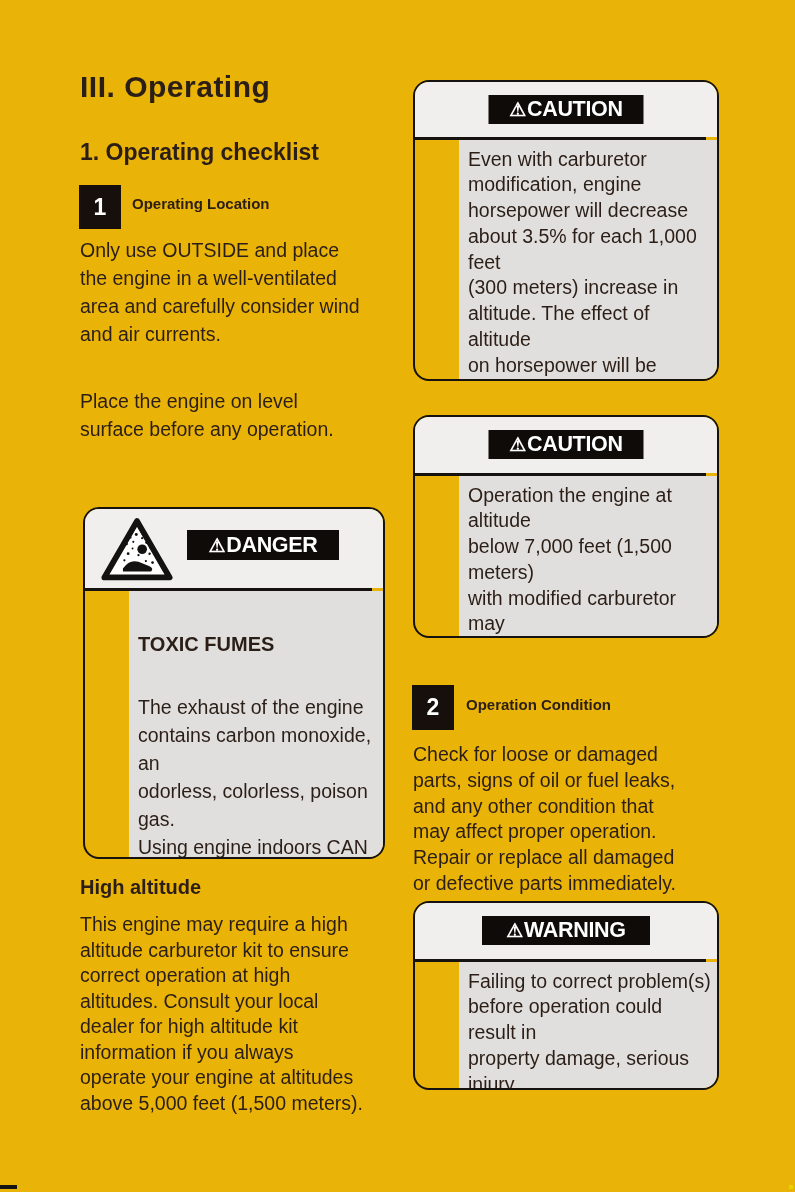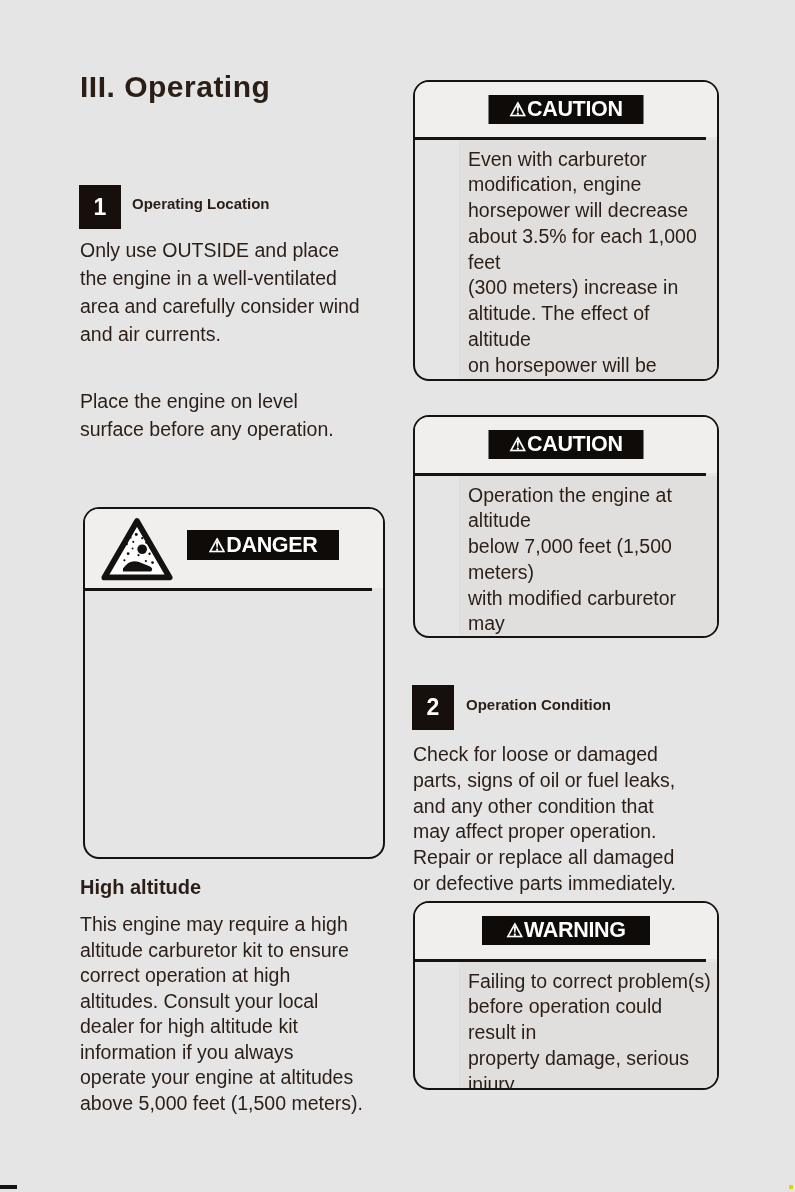--- a/index.html
+++ b/index.html
@@ -1,16 +1,16 @@
 <!DOCTYPE html>
 <html><head>
 <meta charset="utf-8">
 <style>
   html,body{margin:0;padding:0;background:#fff;}
-  .page{position:relative;width:795px;height:1192px;background:#e5e5e5;overflow:hidden;
+  .page{position:relative;width:795px;height:1192px;background:#eab308;overflow:hidden;
         font-family:"Liberation Sans",sans-serif;color:#2b1e17;}
   .abs{position:absolute;}
   .h1{font-size:30px;font-weight:bold;letter-spacing:0.5px;}
   .h2{font-size:23px;font-weight:bold;}
   .sec-label{font-size:15px;font-weight:bold;}
   .numbox{width:42px;height:44px;background:#170f0b;color:#ffffff;display:flex;
           align-items:center;justify-content:center;font-size:23px;font-weight:bold;}
   .para{font-size:19.5px;line-height:28px;white-space:pre-line;}
   .bold-head{font-size:20px;font-weight:bold;}
   .alert-box{position:absolute;border:2.5px solid #161210;border-radius:16px;overflow:hidden;
@@ -28,20 +28,21 @@
   .art-dash{background:#141414;}
   .art-dot{background:#e6d300;}
 </style>
 </head>
 <body>
 
 <div class="page">
 
   <div class="abs h1" style="left:80px;top:70px;">III. Operating</div>
 
+  <div class="abs h2" style="left:80px;top:139px;">1. Operating checklist</div>
 
   <div class="abs numbox" style="left:79px;top:185px;">
     <span>1</span>
   </div>
   <div class="abs sec-label" style="left:132px;top:195px;">Operating Location</div>
 
   <div class="abs para" style="left:80px;top:236px;width:335px;">Only use OUTSIDE and place
 the engine in a well-ventilated
 area and carefully consider wind
 and air currents.</div>
@@ -72,20 +73,29 @@
             <circle cx="59" cy="20" r="1.3"></circle>
             <circle cx="68" cy="42" r="1.4"></circle>
         </g>
       </svg>
       <div class="alert-badge" style="left:178px;top:21px;width:152px;height:30px;">
         <span class="badge-tri">⚠</span>
         <span>DANGER</span>
       </div>
     </div>
     <div class="divider"></div>
+    <div class="alert-body danger-body">
+      <div class="bold-head danger-head">TOXIC FUMES</div>
+      <div>The exhaust of the engine
+contains carbon monoxide, an
+odorless, colorless, poison gas.
+Using engine indoors CAN
+KILL YOU!</div>
+      
+    </div>
   </div>
 
   <div class="abs bold-head" style="left:80px;top:876px;">High altitude</div>
 
   <div class="abs para" style="left:80px;top:912px;width:340px;line-height:25.5px;">This engine may require a high
 altitude carburetor kit to ensure
 correct operation at high
 altitudes. Consult your local
 dealer for high altitude kit
 information if you always

